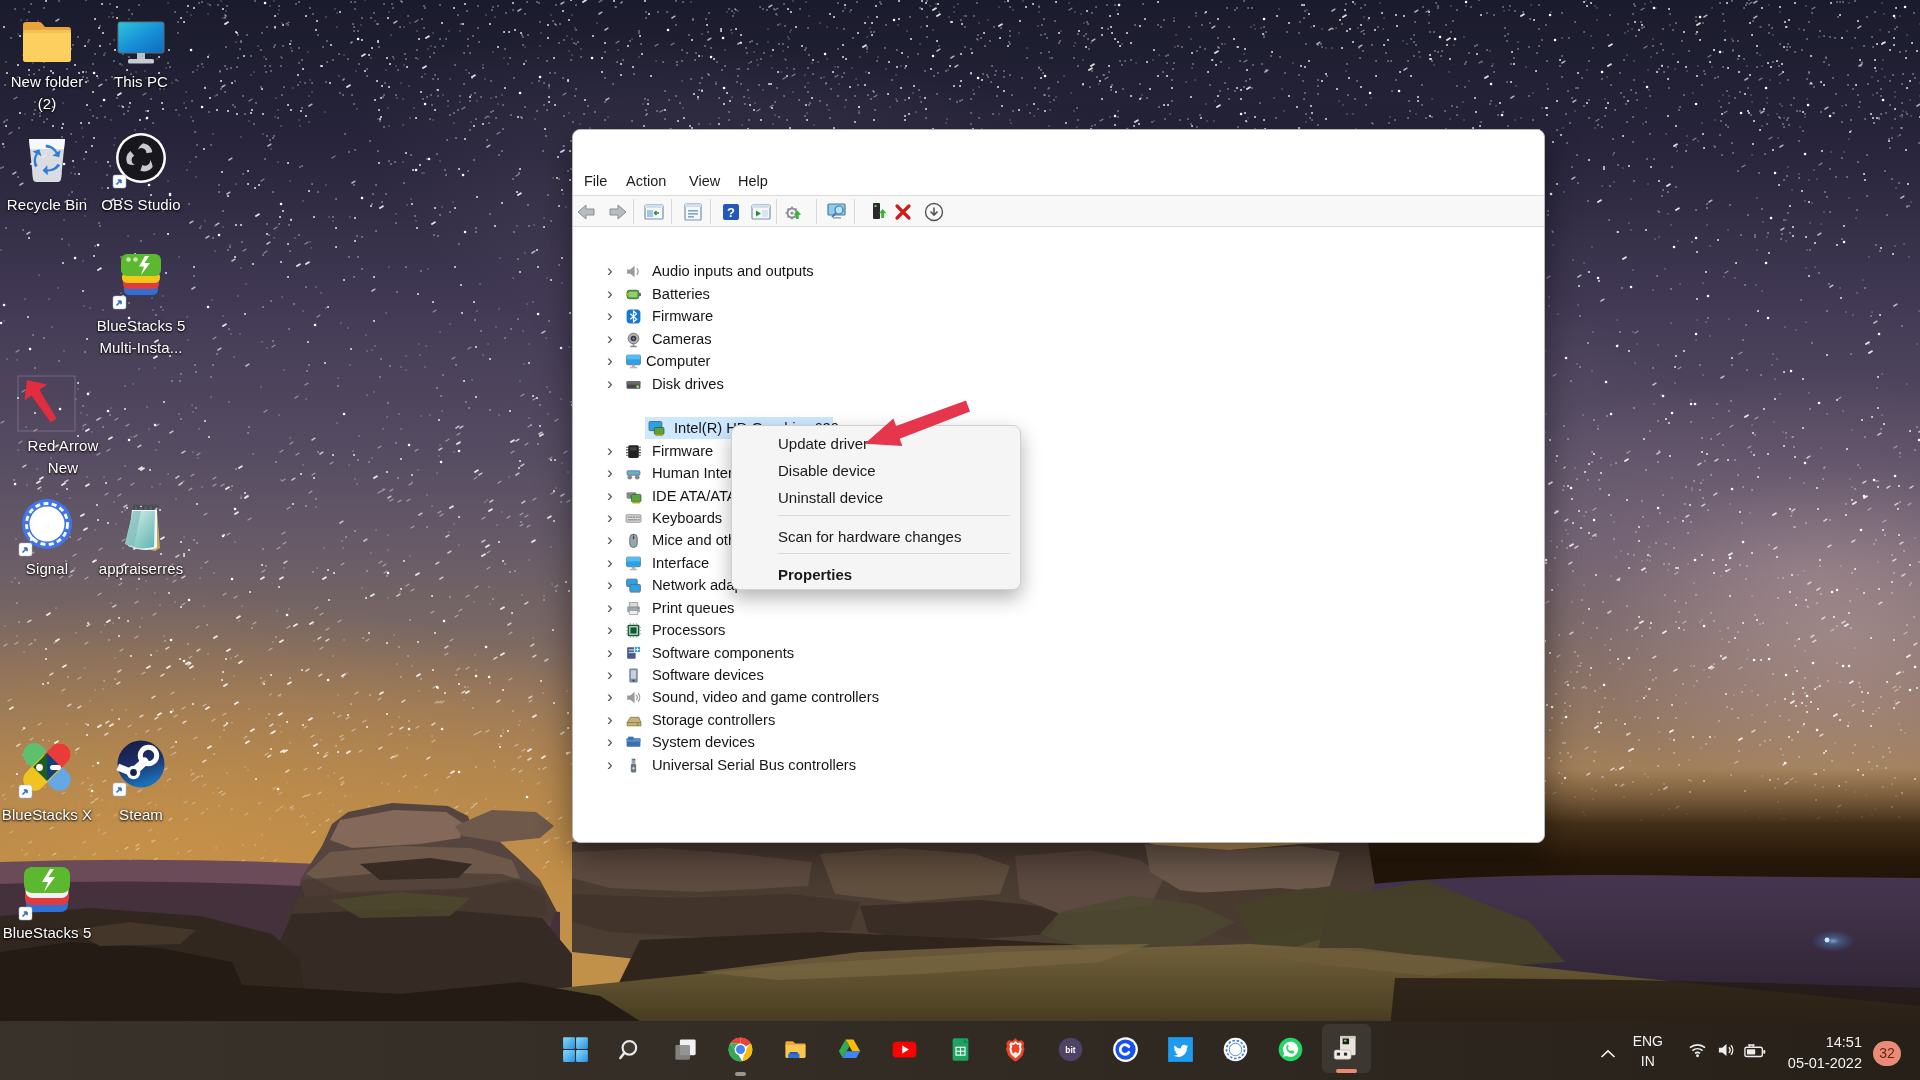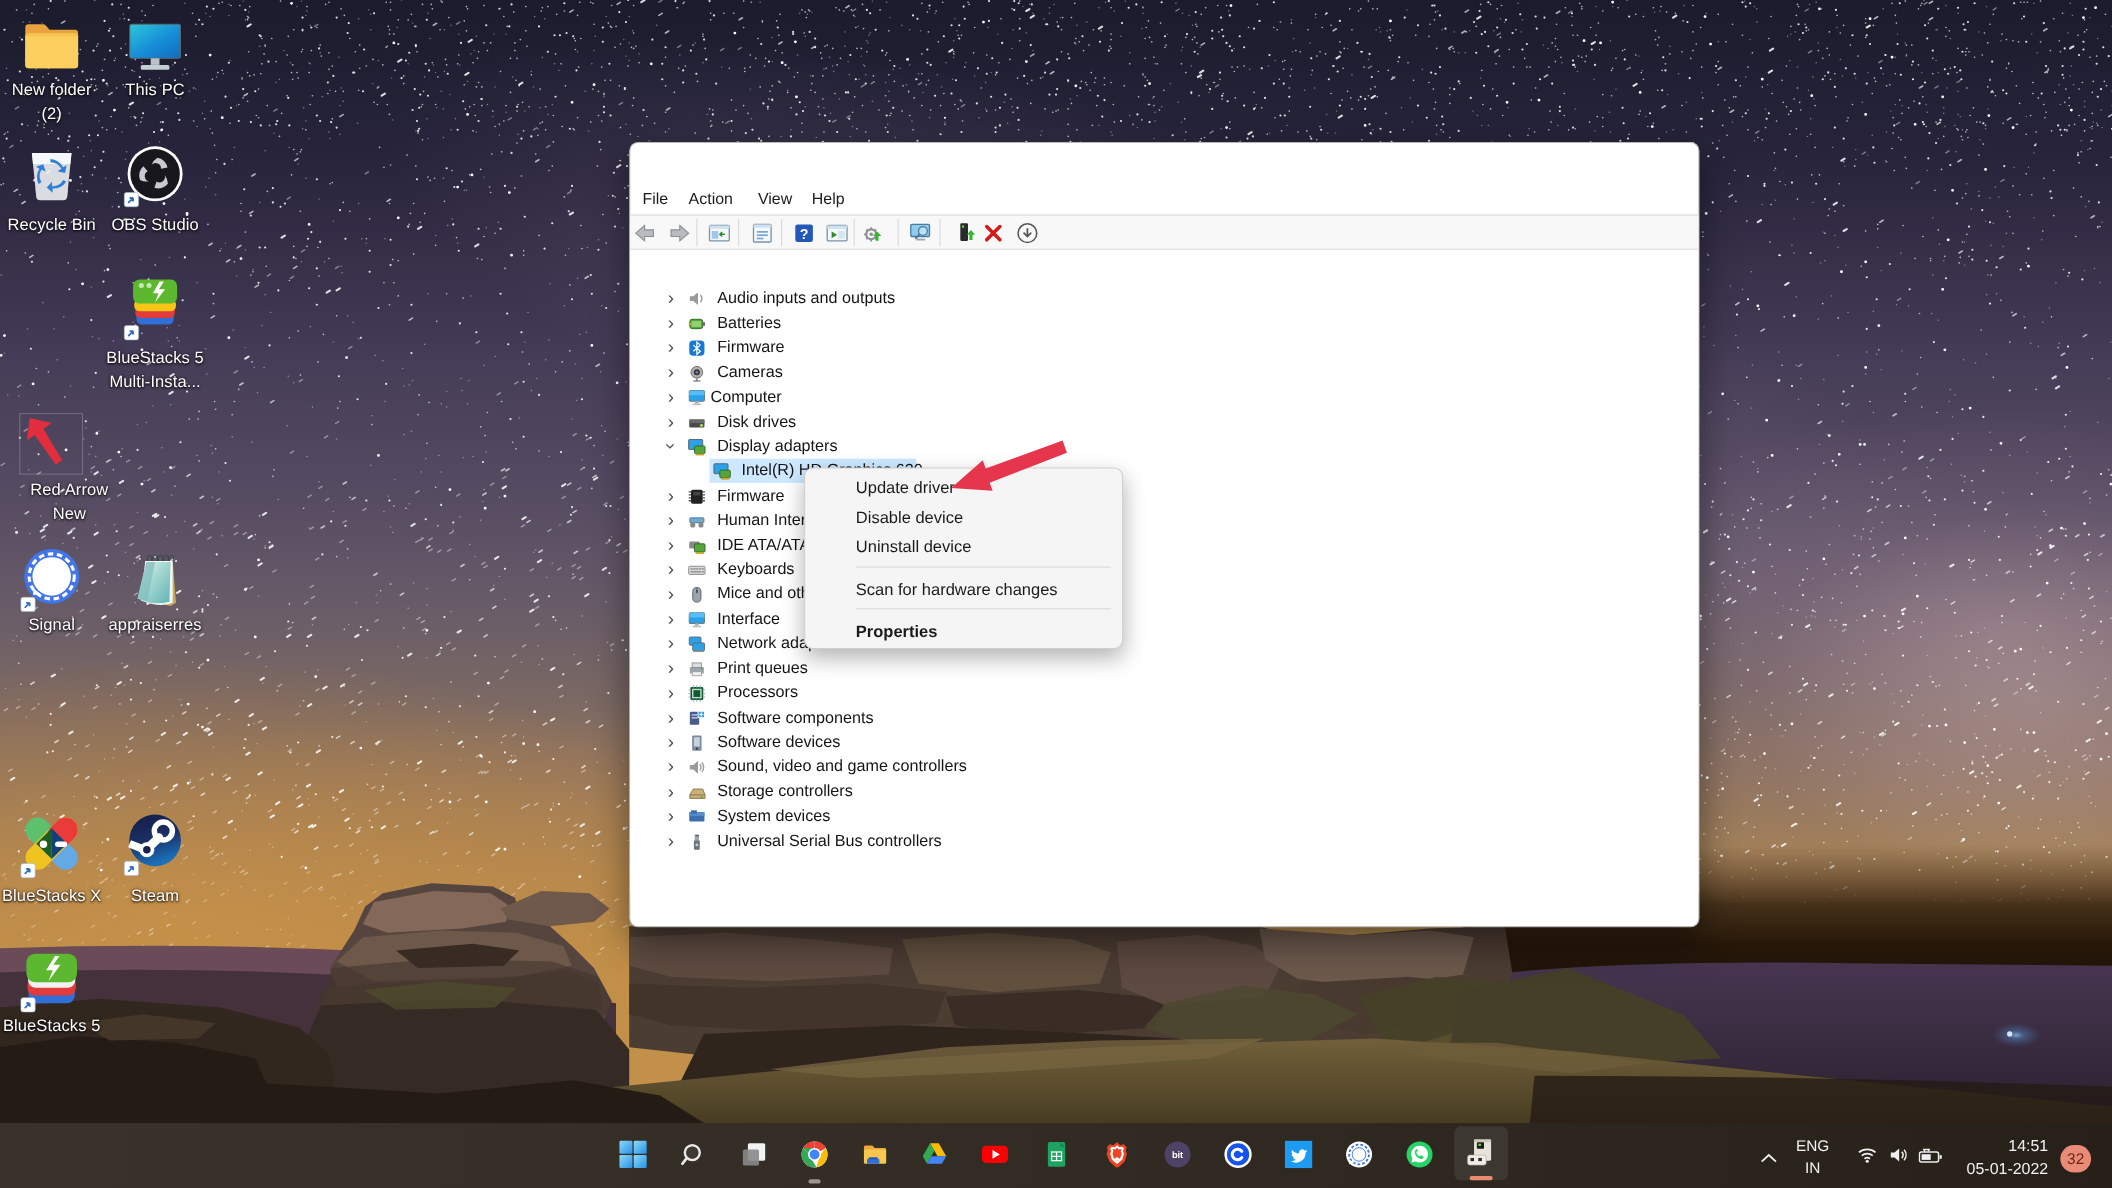--- a/index.html
+++ b/index.html
@@ -480,29 +480,20 @@
         </div>
 <div class="trow" style="top:146px">
           <span class="chev" style="left:34px">›</span>
           <span class="ti-w" style="left:52px"><svg class="ti" width="17" height="17" viewBox="0 0 16 16">
               <rect x="1.5" y="5" width="13" height="7" rx="1.2" fill="#4a4a4a"></rect>
               <rect x="1.5" y="5" width="13" height="3" fill="#6a6a6a"></rect>
               <circle cx="12" cy="10" r="1.4" fill="#8fe05a"></circle>
             </svg></span>
           <span class="tlab" style="left:79px">Disk drives</span>
         </div>
-<div class="trow" style="top:168px">
-          <span class="chev chevd" style="left:34px">›</span>
-          <span class="ti-w" style="left:52px"><svg class="ti" width="17" height="17" viewBox="0 0 16 16">
-              <rect x="1" y="1.5" width="12" height="8.5" rx="1" fill="#2aa1e8" stroke="#5a6a75" stroke-width=".9"></rect>
-              <rect x="6" y="7" width="9" height="6.5" rx="1" fill="#57a33e" stroke="#2e6b22" stroke-width=".8"></rect>
-              <rect x="7" y="13.5" width="7" height="1.6" fill="#c9a227"></rect>
-            </svg></span>
-          <span class="tlab" style="left:79px">Display adapters</span>
-        </div>
 <div class="trow" style="top:190px">
           <div class="selbg"></div>
           <span class="ti-w" style="left:75px"><svg class="ti" width="17" height="17" viewBox="0 0 16 16">
               <rect x="1" y="1.5" width="12" height="8.5" rx="1" fill="#2aa1e8" stroke="#5a6a75" stroke-width=".9"></rect>
               <rect x="6" y="7" width="9" height="6.5" rx="1" fill="#57a33e" stroke="#2e6b22" stroke-width=".8"></rect>
               <rect x="7" y="13.5" width="7" height="1.6" fill="#c9a227"></rect>
             </svg></span>
           <span class="tlab" style="left:101px">Intel(R) HD Graphics 620</span>
         </div>
 <div class="trow" style="top:213px">

